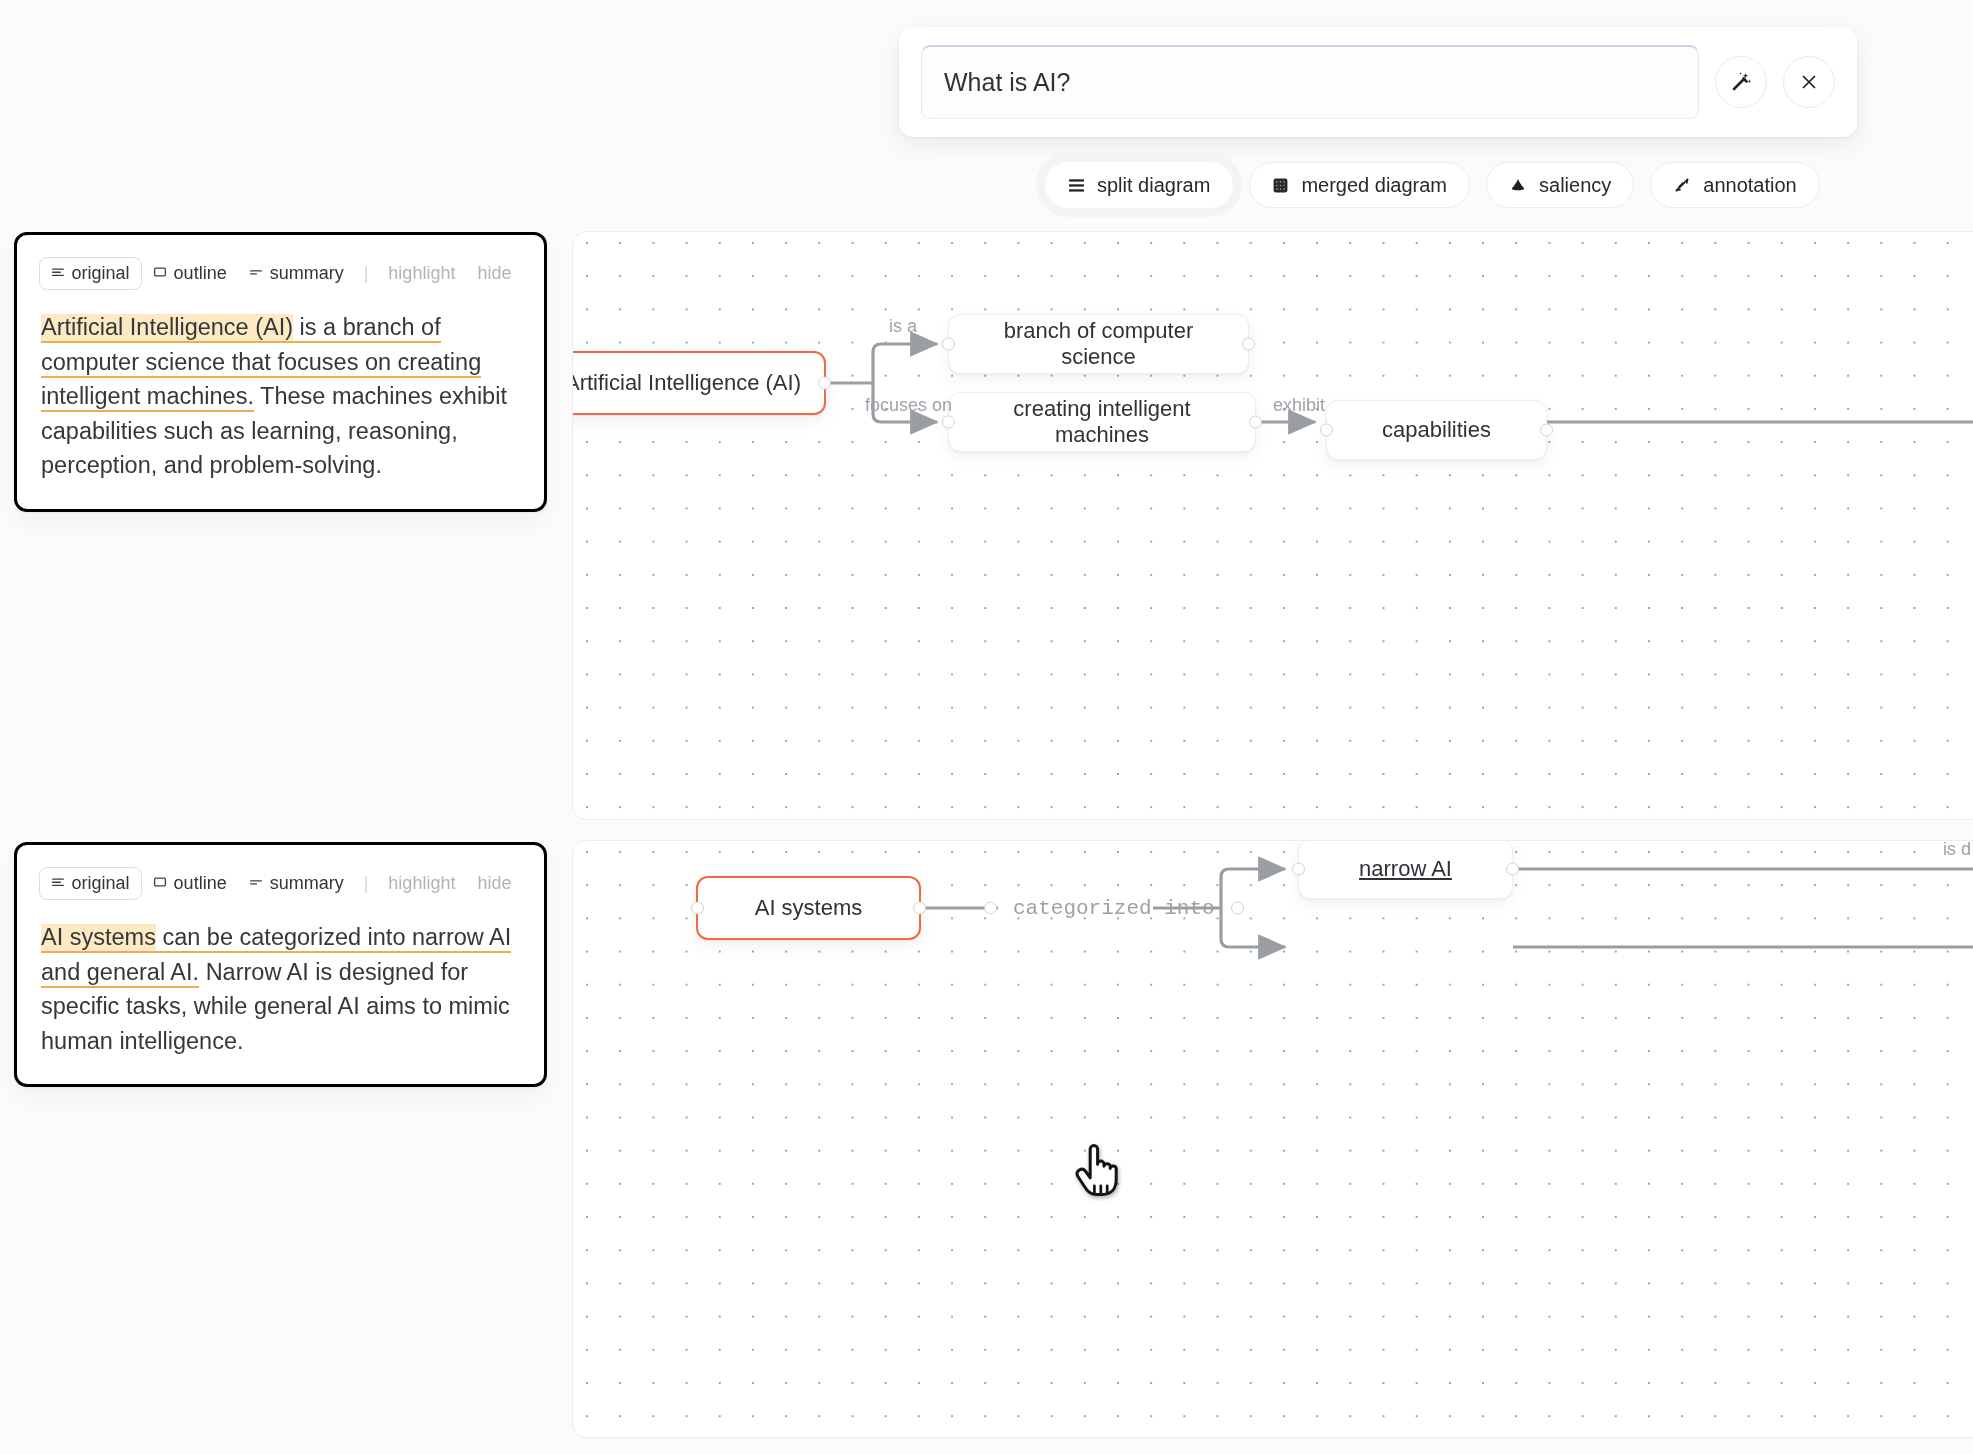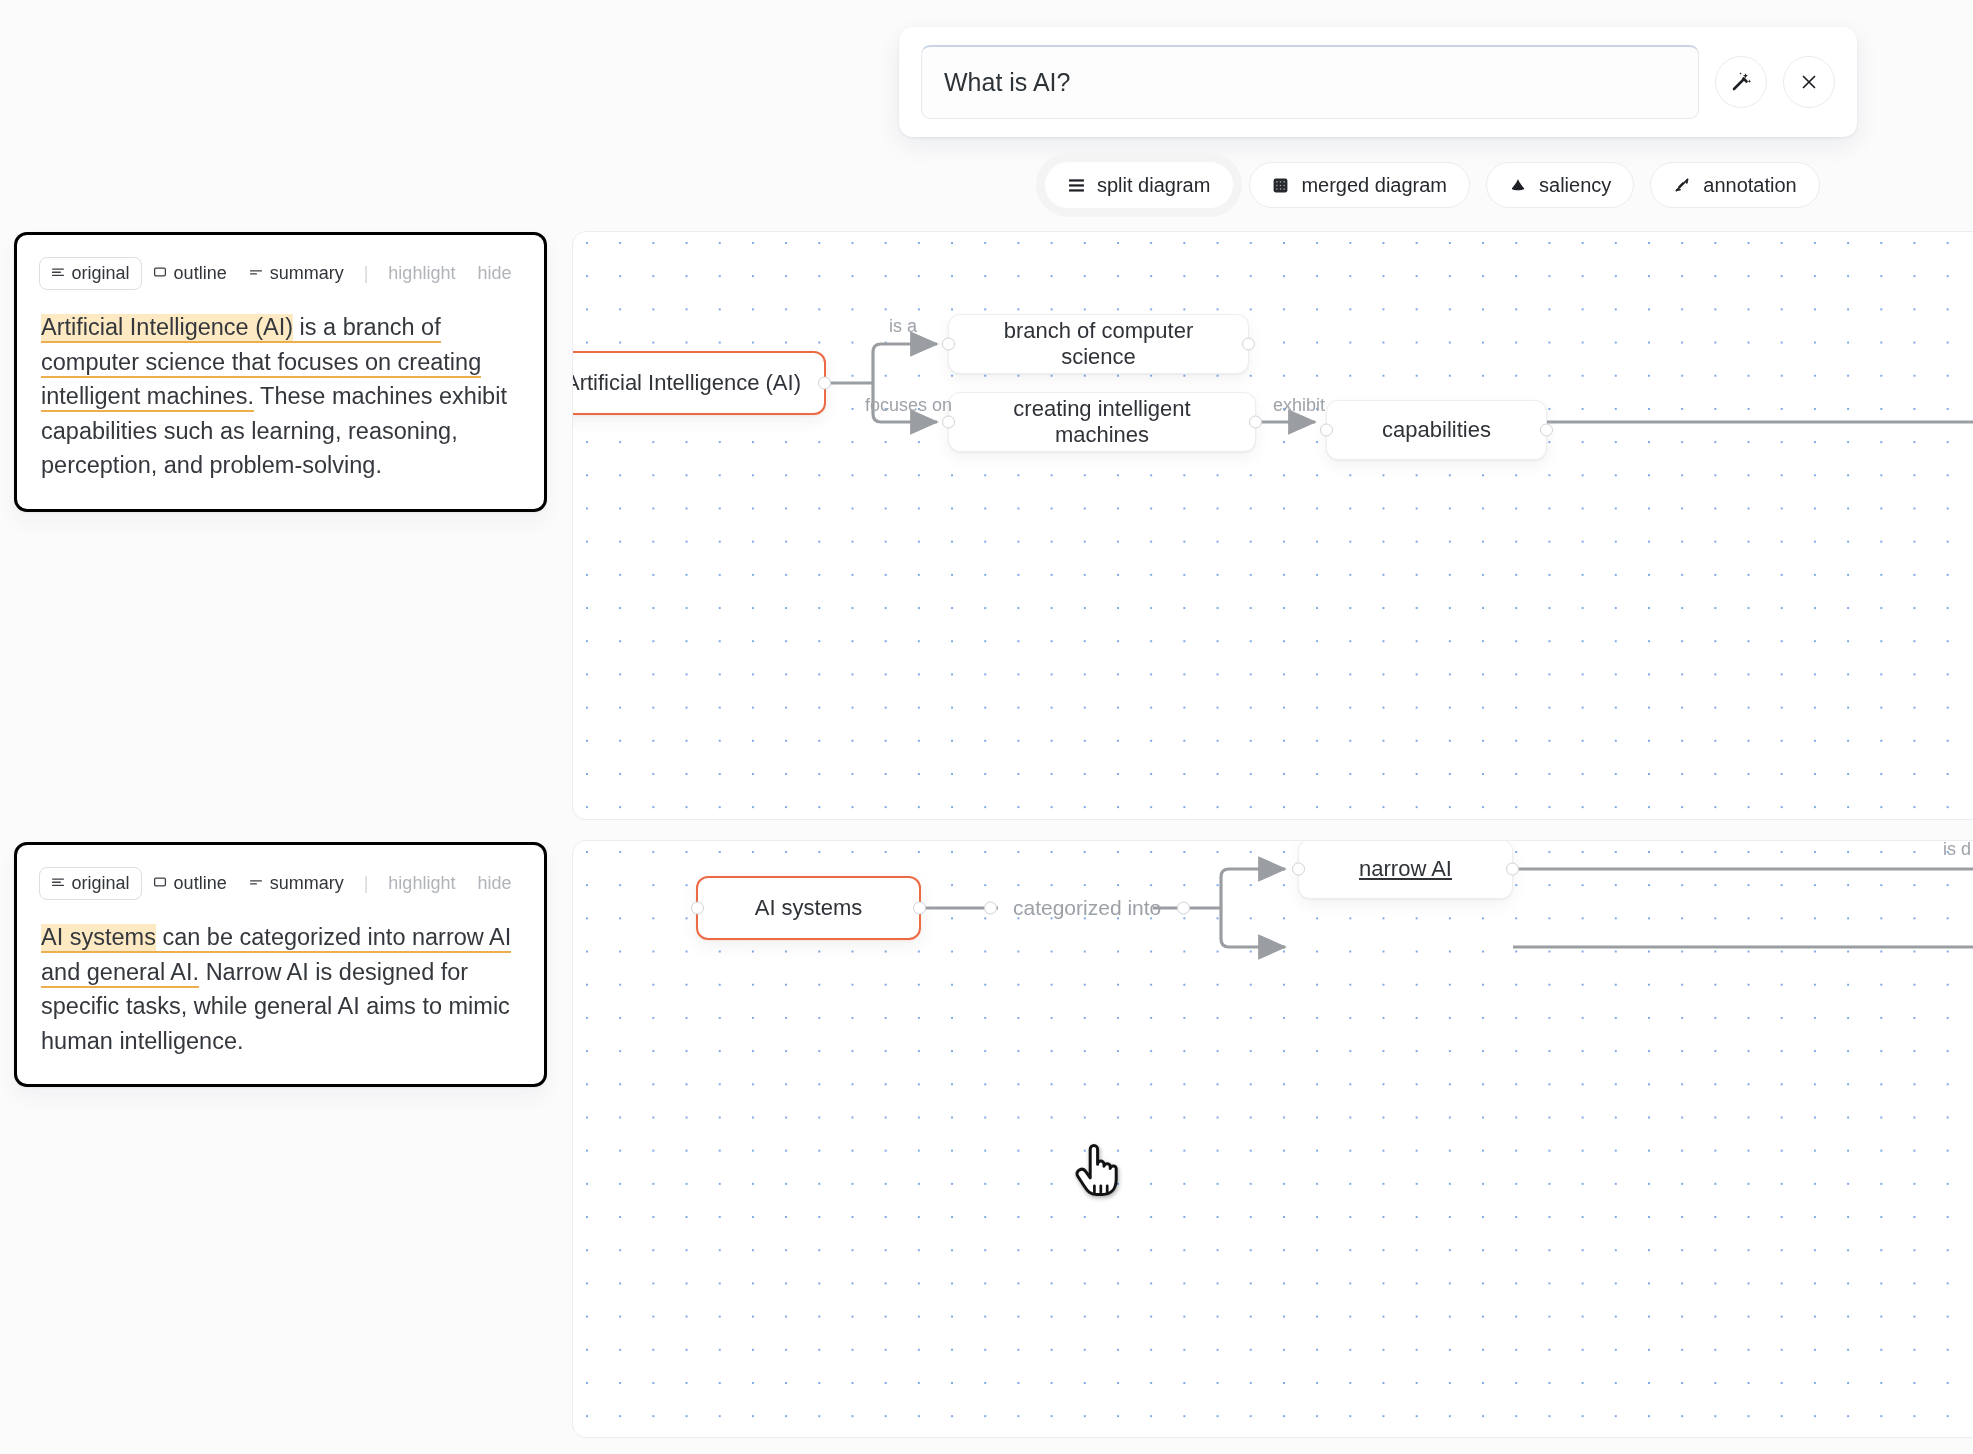--- a/index.html
+++ b/index.html
@@ -444,21 +444,21 @@
     </svg>
 
     <div class="node root" style="left:123px; top:35px; width:225px; height:64px;">
       <span class="handle l"></span>
       <span>AI systems</span>
       <span class="handle r"></span>
     </div>
 
     <div class="label-node" style="left:418px; top:55px; height:24px;">
       <span class="handle l" style="left:-7px;"></span>
-      <span style="padding:0 22px;">categorized into</span>
+      <span style="padding:0 22px;font-family:Liberation Mono, monospace;">categorized into</span>
       <span class="handle r" style="right:-7px;"></span>
     </div>
 
     <div class="node" style="left:725px; top:-2px; width:215px; height:60px;text-decoration:underline;">
       <span class="handle l"></span>
       <span>narrow AI</span>
       <span class="handle r"></span>
     </div>
 
 

